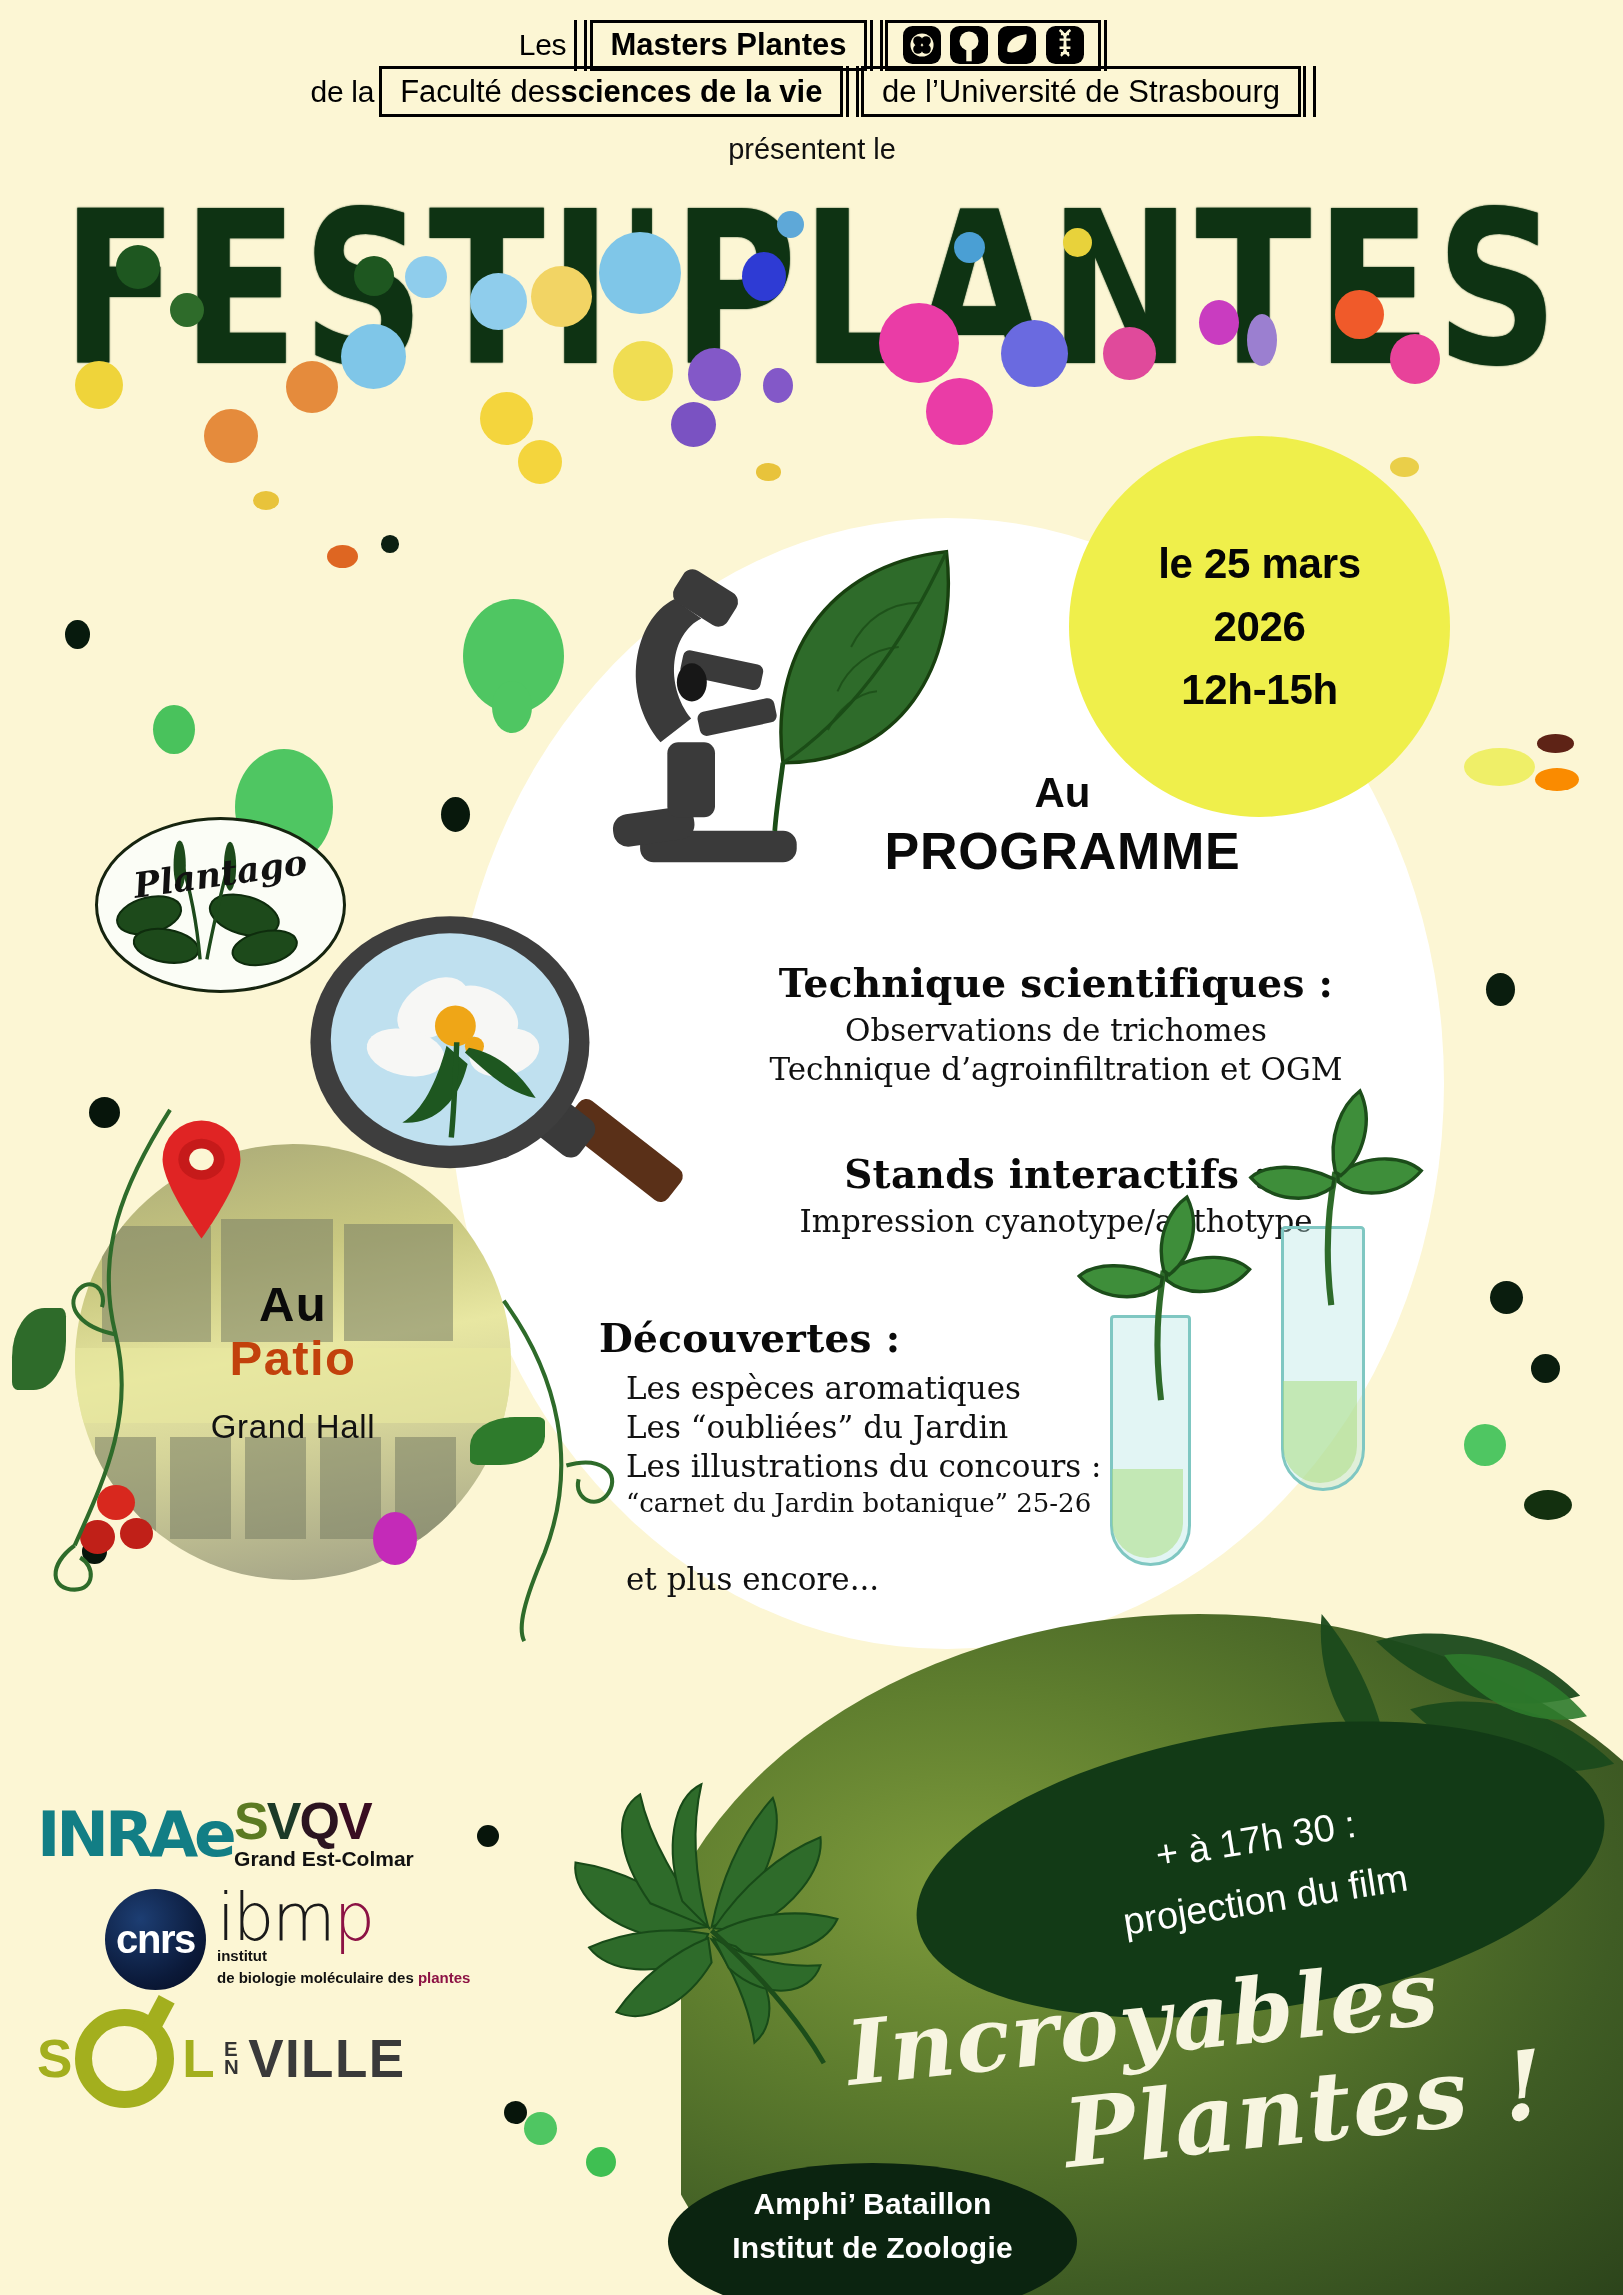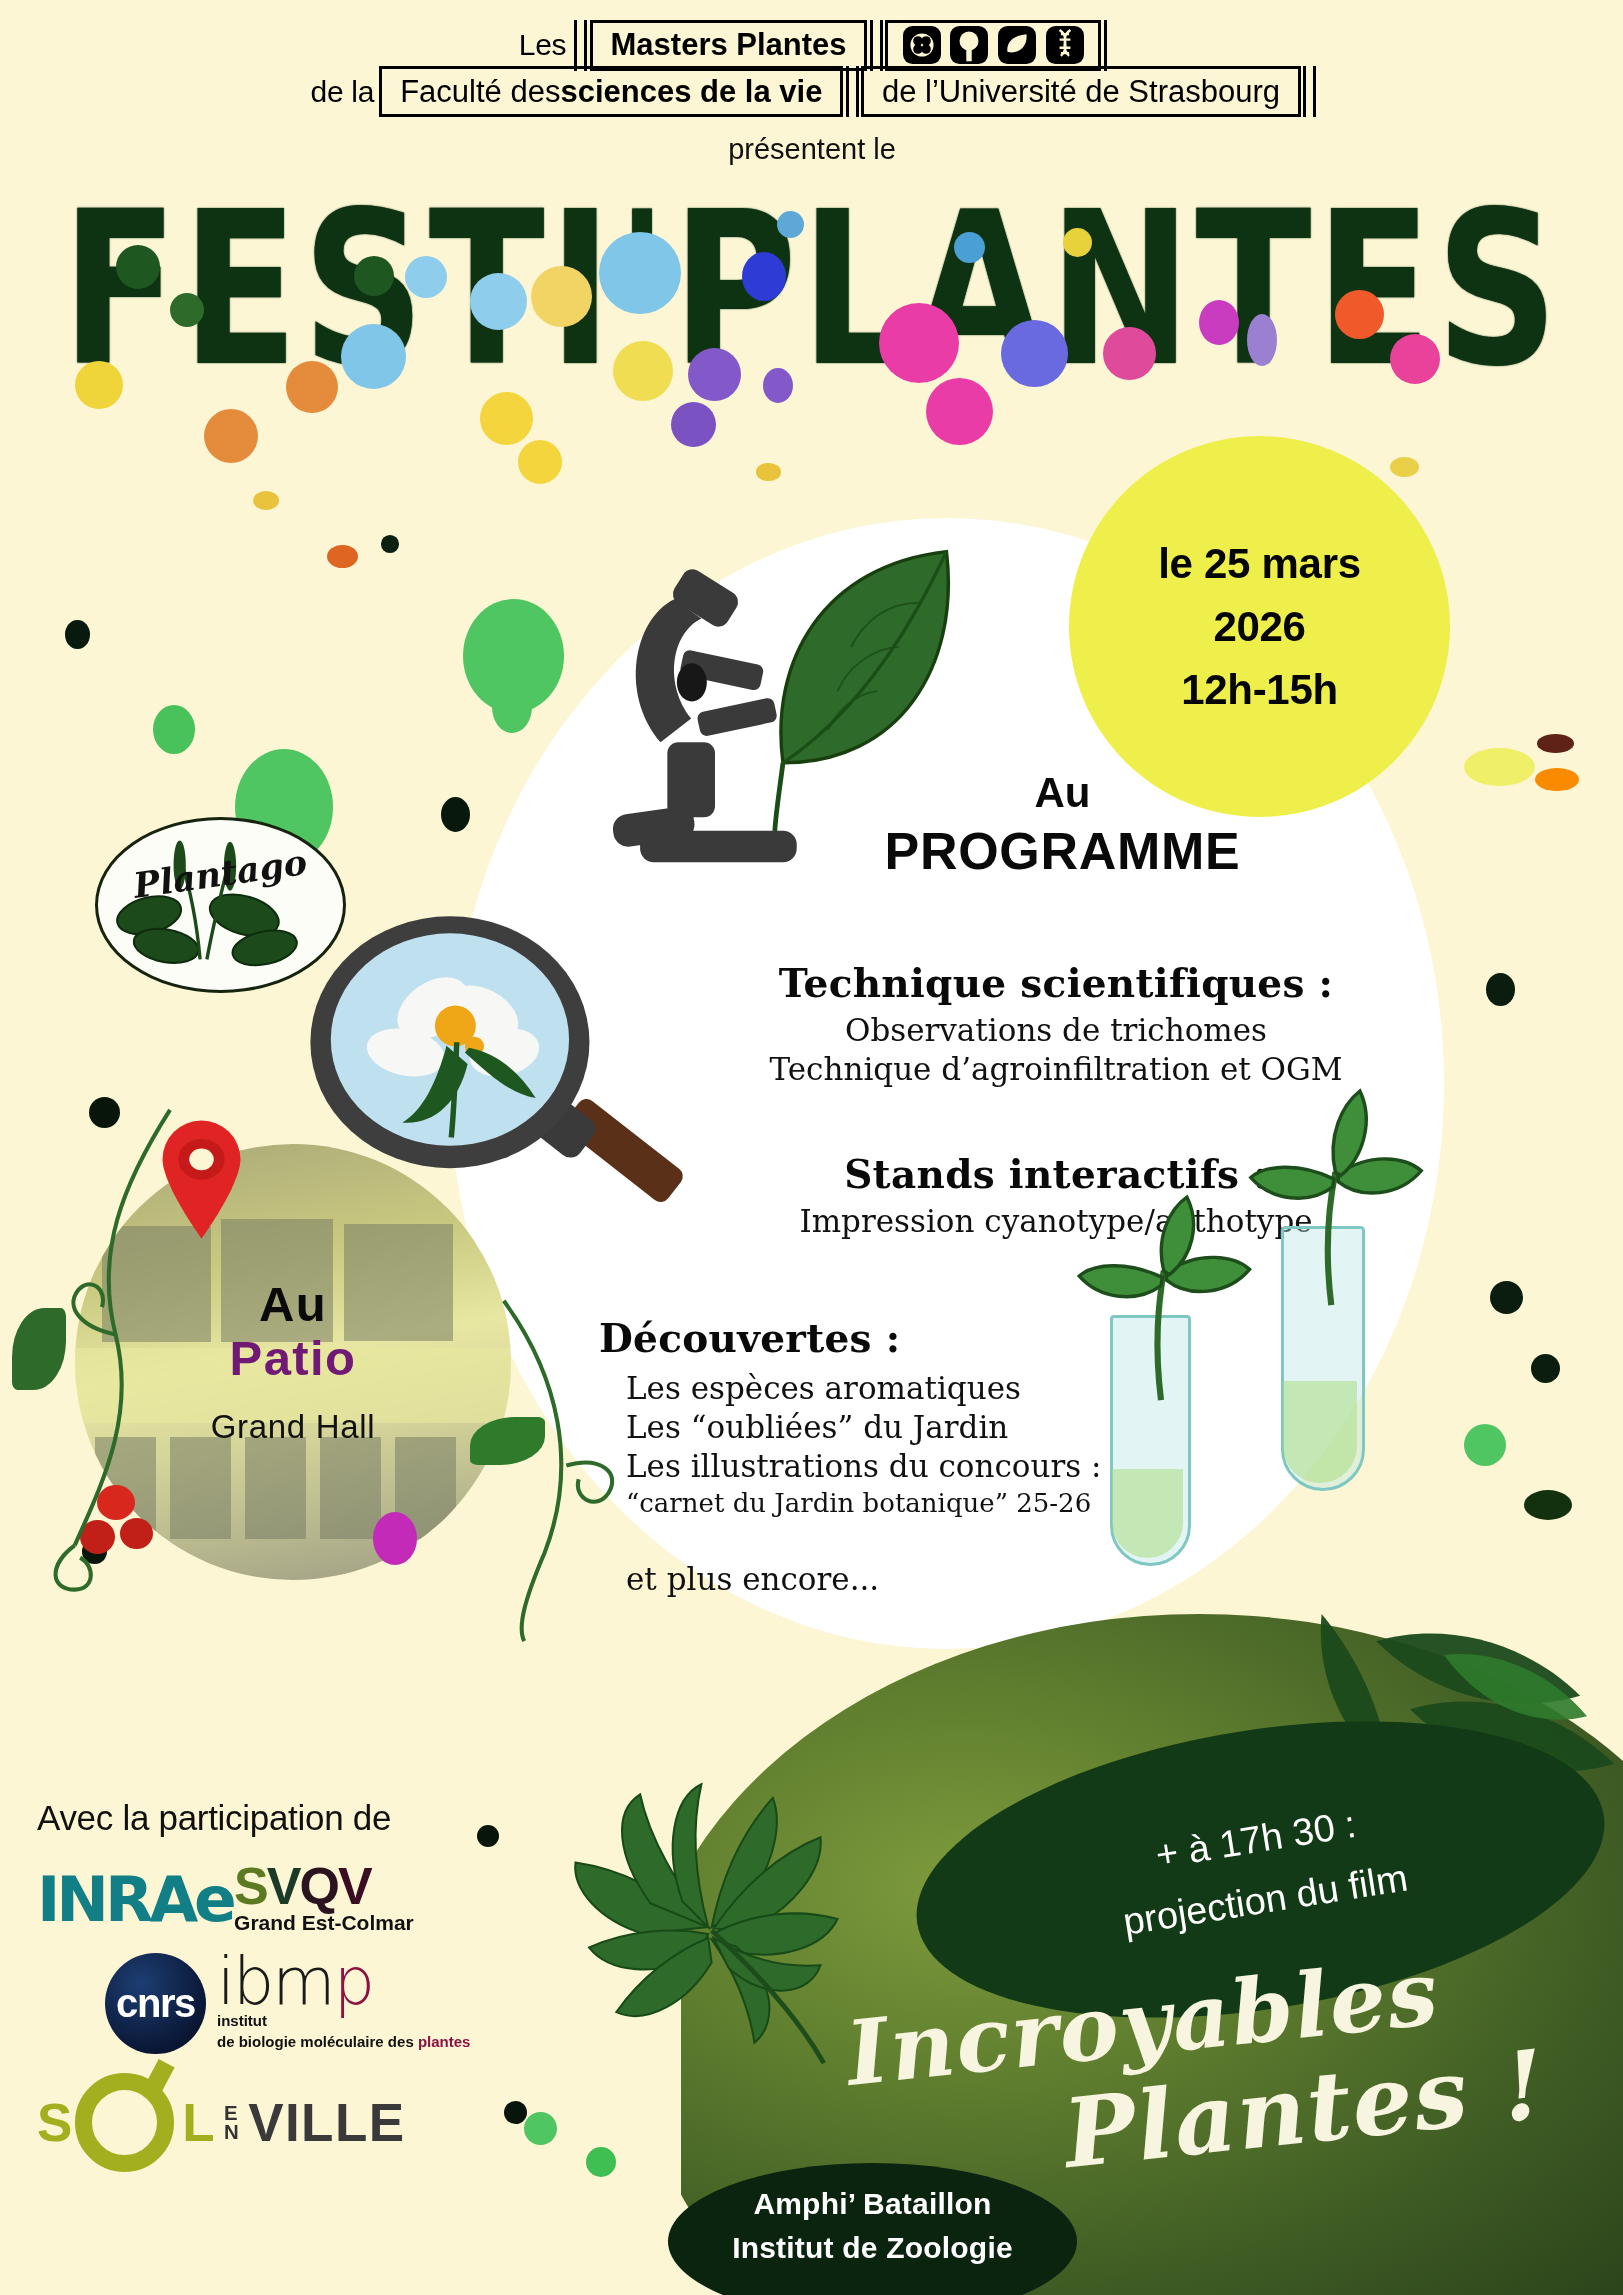--- a/index.html
+++ b/index.html
@@ -90,21 +90,21 @@
     background:linear-gradient(170deg,#A8A878 0%,#C9C880 28%,#E8E7A2 48%,#D6D59A 64%,#9C9C84 100%);
     overflow:hidden;
   }
   .patio .win{position:absolute;background:rgba(120,125,100,.55);}
   .patio .band{position:absolute;left:0;width:100%;background:rgba(232,232,160,.65);}
   .patio-cap{
     position:absolute;left:75px;top:1144px;width:436px;height:436px;
     display:flex;flex-direction:column;align-items:center;justify-content:center;
   }
   .patio-cap .l1{font-size:49px;font-weight:700;color:#0a0a0a;letter-spacing:1.4px;line-height:1.1;}
-  .patio-cap .l2{font-size:49px;font-weight:700;color:#701a75;letter-spacing:1.4px;line-height:1.1;margin-bottom:23px;text-align:right;}
+  .patio-cap .l2{font-size:49px;font-weight:700;color:#c2410c;letter-spacing:1.4px;line-height:1.1;margin-bottom:23px;text-align:right;}
   .patio-cap .l3{font-size:33px;font-weight:400;color:#111;letter-spacing:0.7px;}
   .pin{position:absolute;left:157px;top:1117px;width:89px;height:123px;}
   
   .prog{position:absolute;left:763px;top:770px;width:599px;text-align:center;}
   .prog .au{font-size:42px;font-weight:700;color:#0a0a0a;line-height:1.1;}
   .prog .pg{font-size:52px;font-weight:700;color:#0a0a0a;letter-spacing:0.7px;line-height:1.35;}
   .sect{position:absolute;font-family:"DejaVu Serif",serif;}
   .sect .h{font-weight:bold;font-size:39px;color:#0a0a0a;letter-spacing:0.3px;}
   .sect .it{font-size:31px;color:#111;line-height:1.25;font-weight:400;}
   .sect .sm{font-size:26px;color:#111;}
@@ -523,21 +523,20 @@
 
   <div class="incroyables">Incroyables</div>
   <div class="plantes">Plantes !</div>
 
   <div class="amphi">
     <div>Amphi’ Bataillon</div>
     <div>Institut de Zoologie</div>
   </div>
 
   <div class="sponsors">
-    <div class="sp-title">Avec la participation de</div>
 
     <div class="sp-row">
       <div class="inrae">INRAe</div>
       <div style="margin-left:1.4px;">
         <div class="svqv"><span class="s">S</span><span class="v">V</span><span class="q">Q</span><span class="v2">V</span></div>
         <div class="gec">Grand Est-Colmar</div>
       </div>
     </div>
 
     <div class="sp-row" style="margin-top:17.7px;padding-left:68px;">

